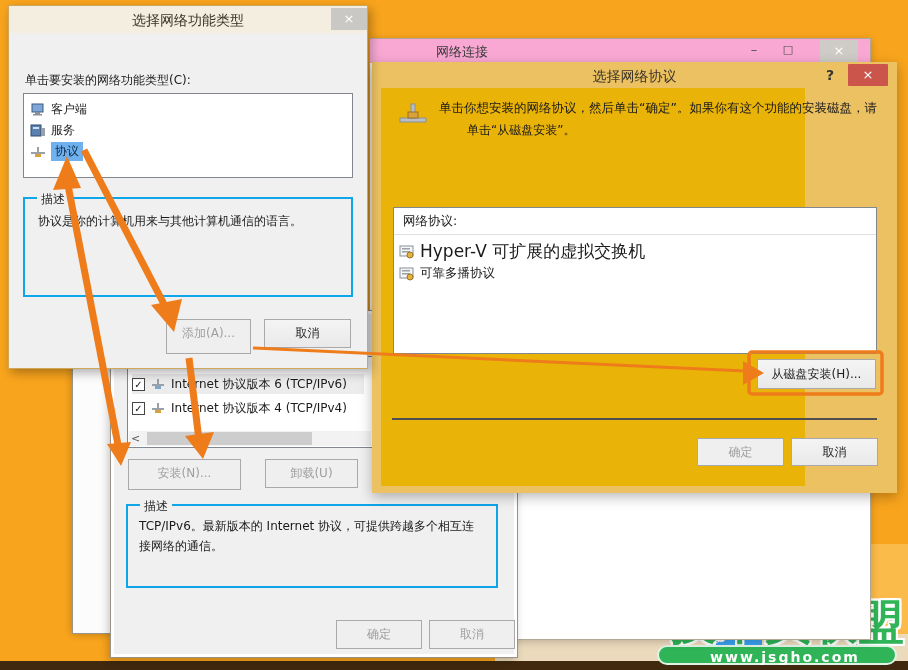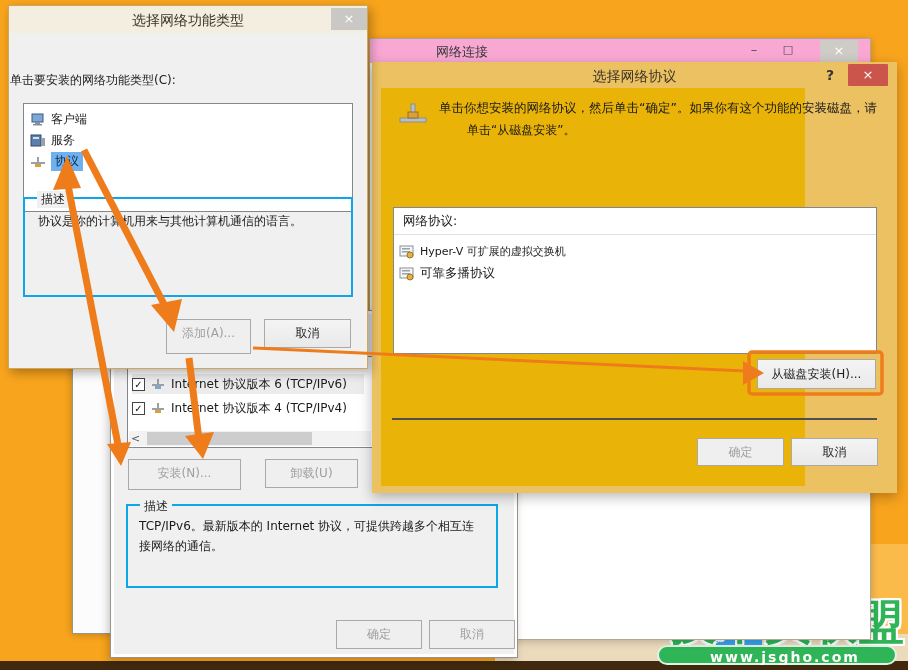--- a/index.html
+++ b/index.html
@@ -79,22 +79,22 @@
   #protocol-ok{left:316px;top:350px;width:87px;height:28px;line-height:26px;}
   #protocol-cancel{left:410px;top:350px;width:87px;height:28px;line-height:26px;}
 
   
   #feature-dialog{left:8px;top:5px;width:360px;height:364px;background:#f0f0f0;
     border:1px solid #cfa75c;box-shadow:3px 4px 10px rgba(0,0,0,.3);z-index:5;box-sizing:border-box;}
   #feature-titlebar{left:0;top:0;width:100%;height:27px;background:#f4eee1;}
   #feature-title{left:0;top:6px;width:100%;text-align:center;}
   #feature-close{left:322px;top:2px;width:36px;height:22px;background:#cac8c5;color:#fff;
     text-align:center;line-height:22px;font-size:13px;}
-  #feature-prompt{left:1px;top:66px;}
-  #feature-listbox{left:14px;top:97px;width:330px;height:109px;}
+  #feature-prompt{left:16px;top:66px;}
+  #feature-listbox{left:14px;top:87px;width:330px;height:85px;}
   .feat-row{left:6px;height:21px;}
   .feat-label{font-size:12px;color:#1a1a1a;}
   .feat-selected{background:#6fb0ee;color:#0d2a47;padding:1px 4px;}
   #feature-groupbox{left:14px;top:191px;width:330px;height:100px;}
   #feature-desc{left:13px;top:14px;}
   #feature-add{left:157px;top:313px;width:85px;height:35px;line-height:27px;}
   #feature-cancel{left:255px;top:313px;width:87px;height:29px;line-height:27px;}
 
   
   .iconbox{width:16px;height:15px;display:inline-block;vertical-align:middle;}
@@ -191,21 +191,21 @@
       <div class="abs" id="protocol-list-sep"></div>
       <div class="abs rowflex proto-item" style="top:32px;width:470px;">
         <span class="iconbox">
           <svg width="16" height="15">
               <rect x="1" y="2" width="13" height="10" fill="#f5f6f8" stroke="#8a8f96" stroke-width="1"></rect>
               <rect x="3" y="4" width="8" height="1.5" fill="#9aa0a8"></rect>
               <rect x="3" y="7" width="8" height="1.5" fill="#9aa0a8"></rect>
               <circle cx="11" cy="11" r="3" fill="#e5b23c" stroke="#9a7326" stroke-width="1"></circle>
             </svg>
         </span>
-        <span class="uitext nowrap" style="font-size:11px;">Hyper-V 可扩展的虚拟交换机</span>
+        <span class="uitext nowrap" style="font-size:17px;">Hyper-V 可扩展的虚拟交换机</span>
       </div>
       <div class="abs rowflex proto-item" style="top:54px;width:470px;">
         <span class="iconbox">
           <svg width="16" height="15">
               <rect x="1" y="2" width="13" height="10" fill="#f5f6f8" stroke="#8a8f96" stroke-width="1"></rect>
               <rect x="3" y="4" width="8" height="1.5" fill="#9aa0a8"></rect>
               <rect x="3" y="7" width="8" height="1.5" fill="#9aa0a8"></rect>
               <circle cx="11" cy="11" r="3" fill="#e5b23c" stroke="#9a7326" stroke-width="1"></circle>
             </svg>
         </span>

